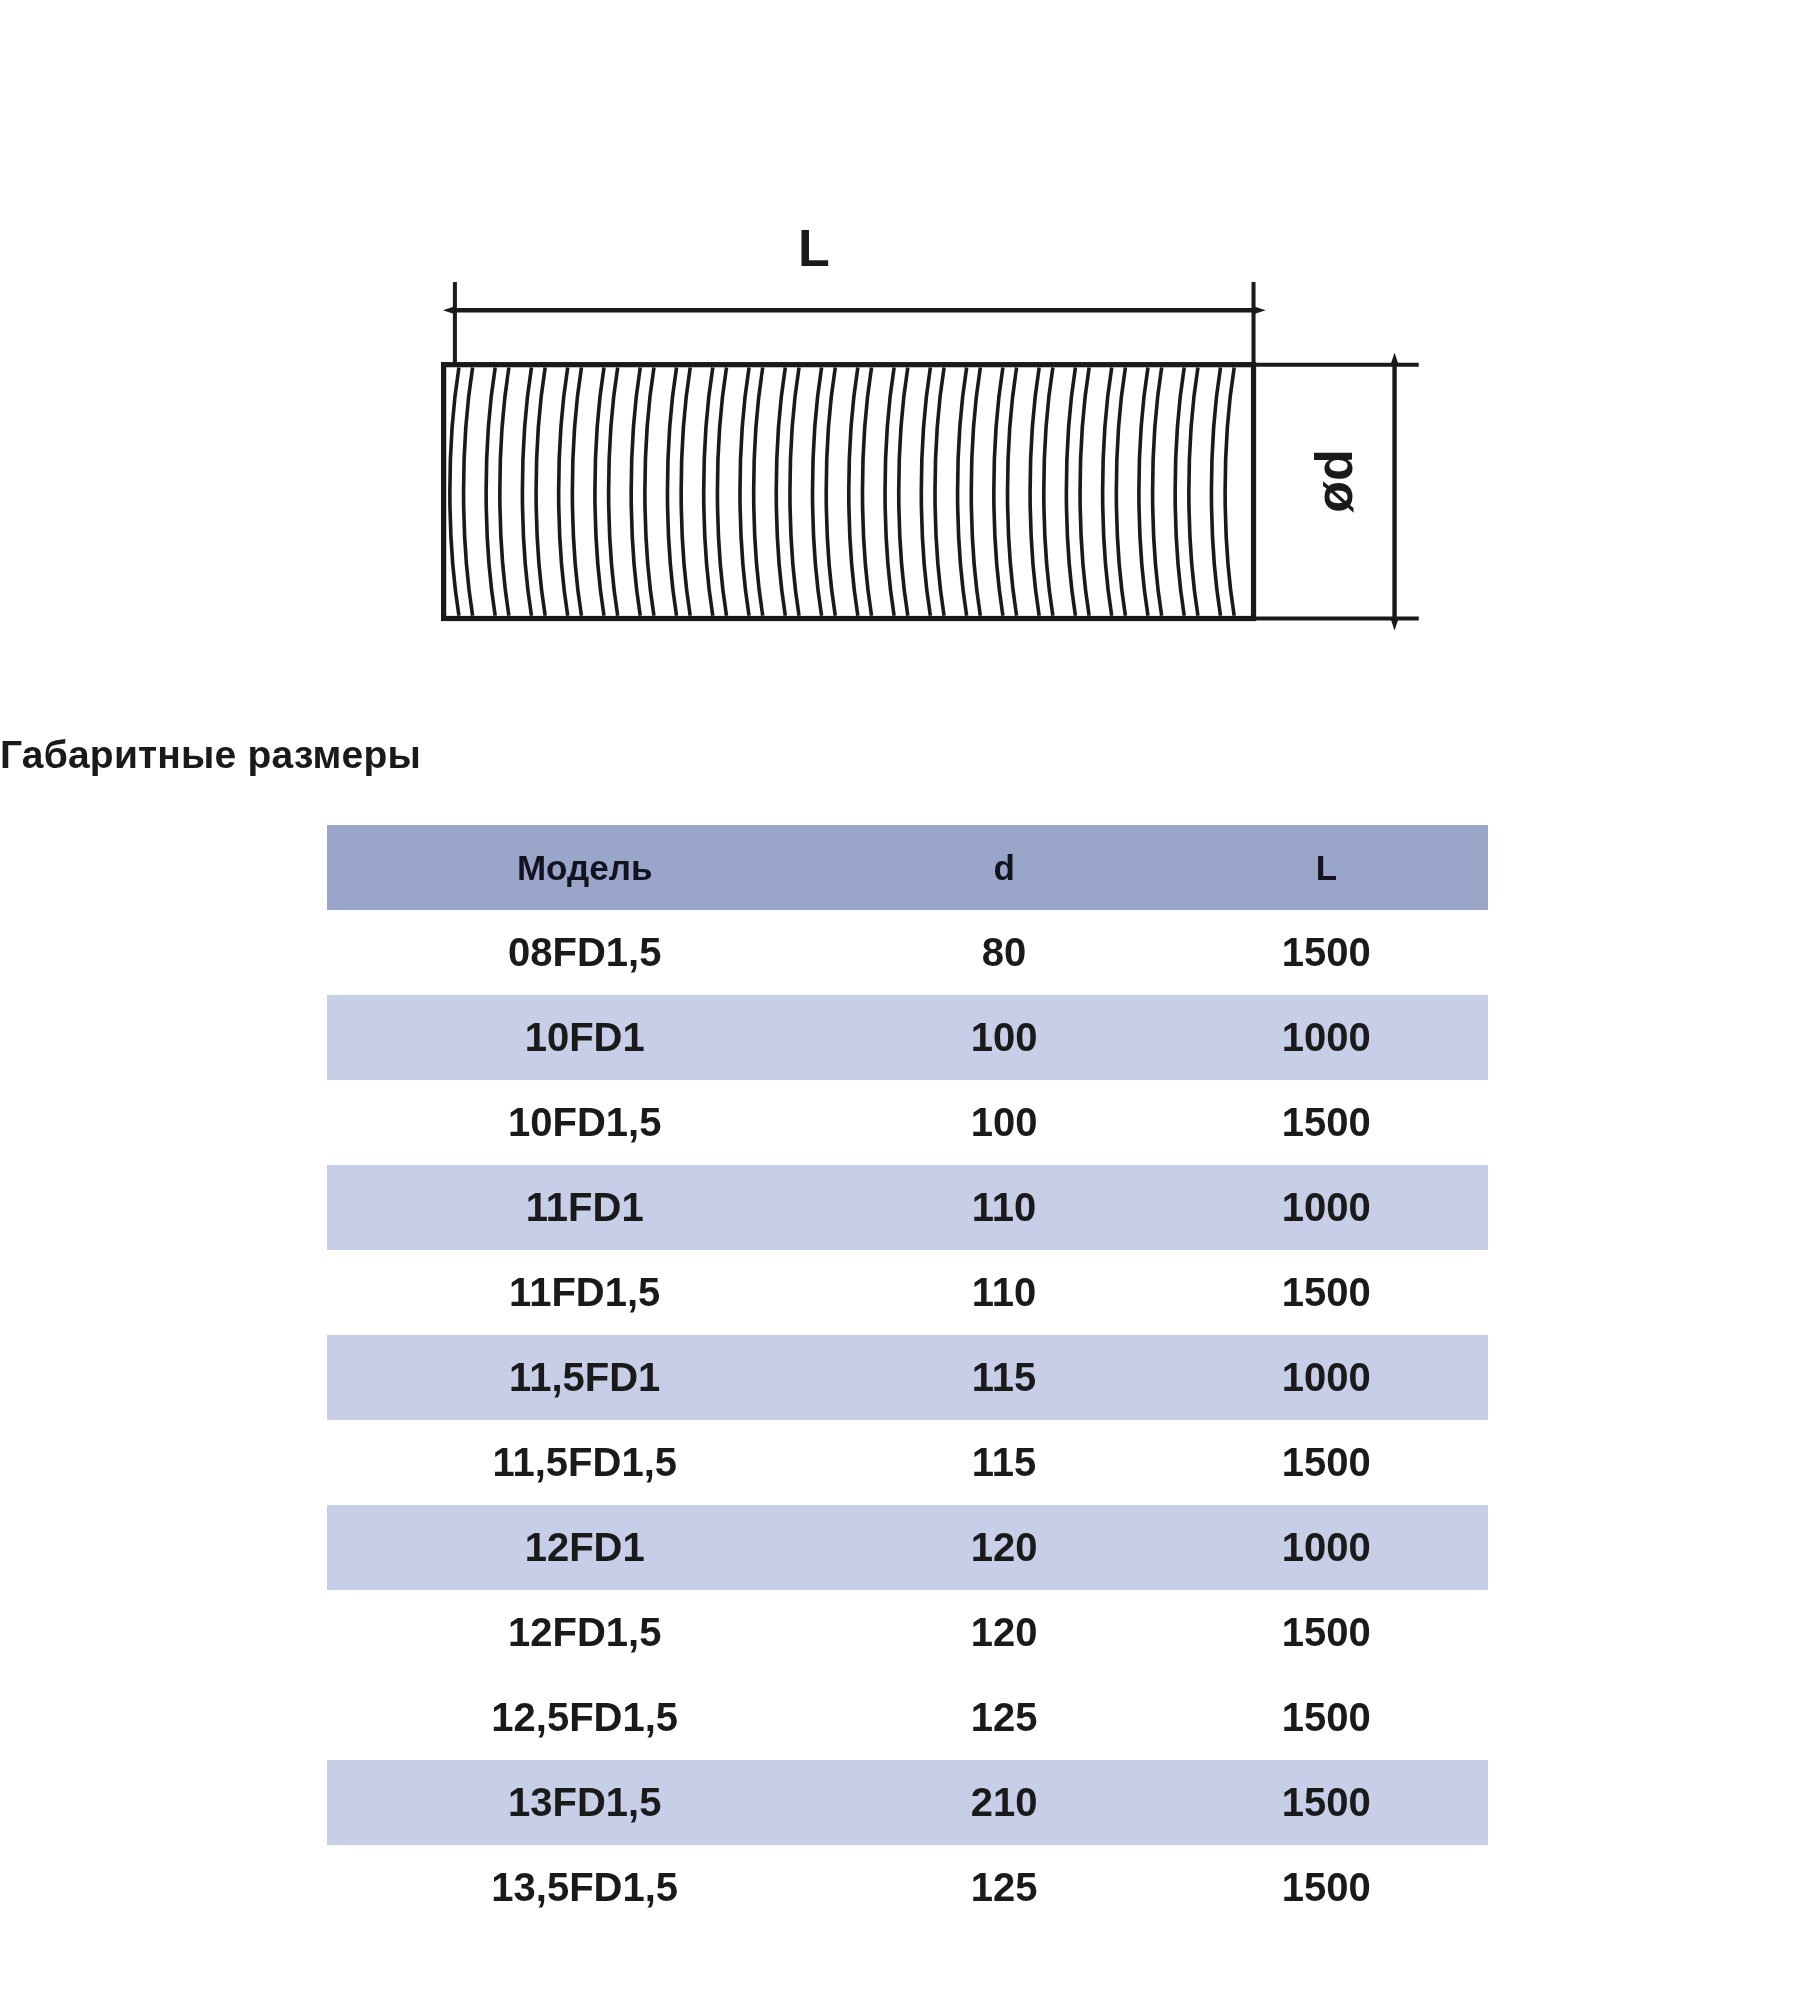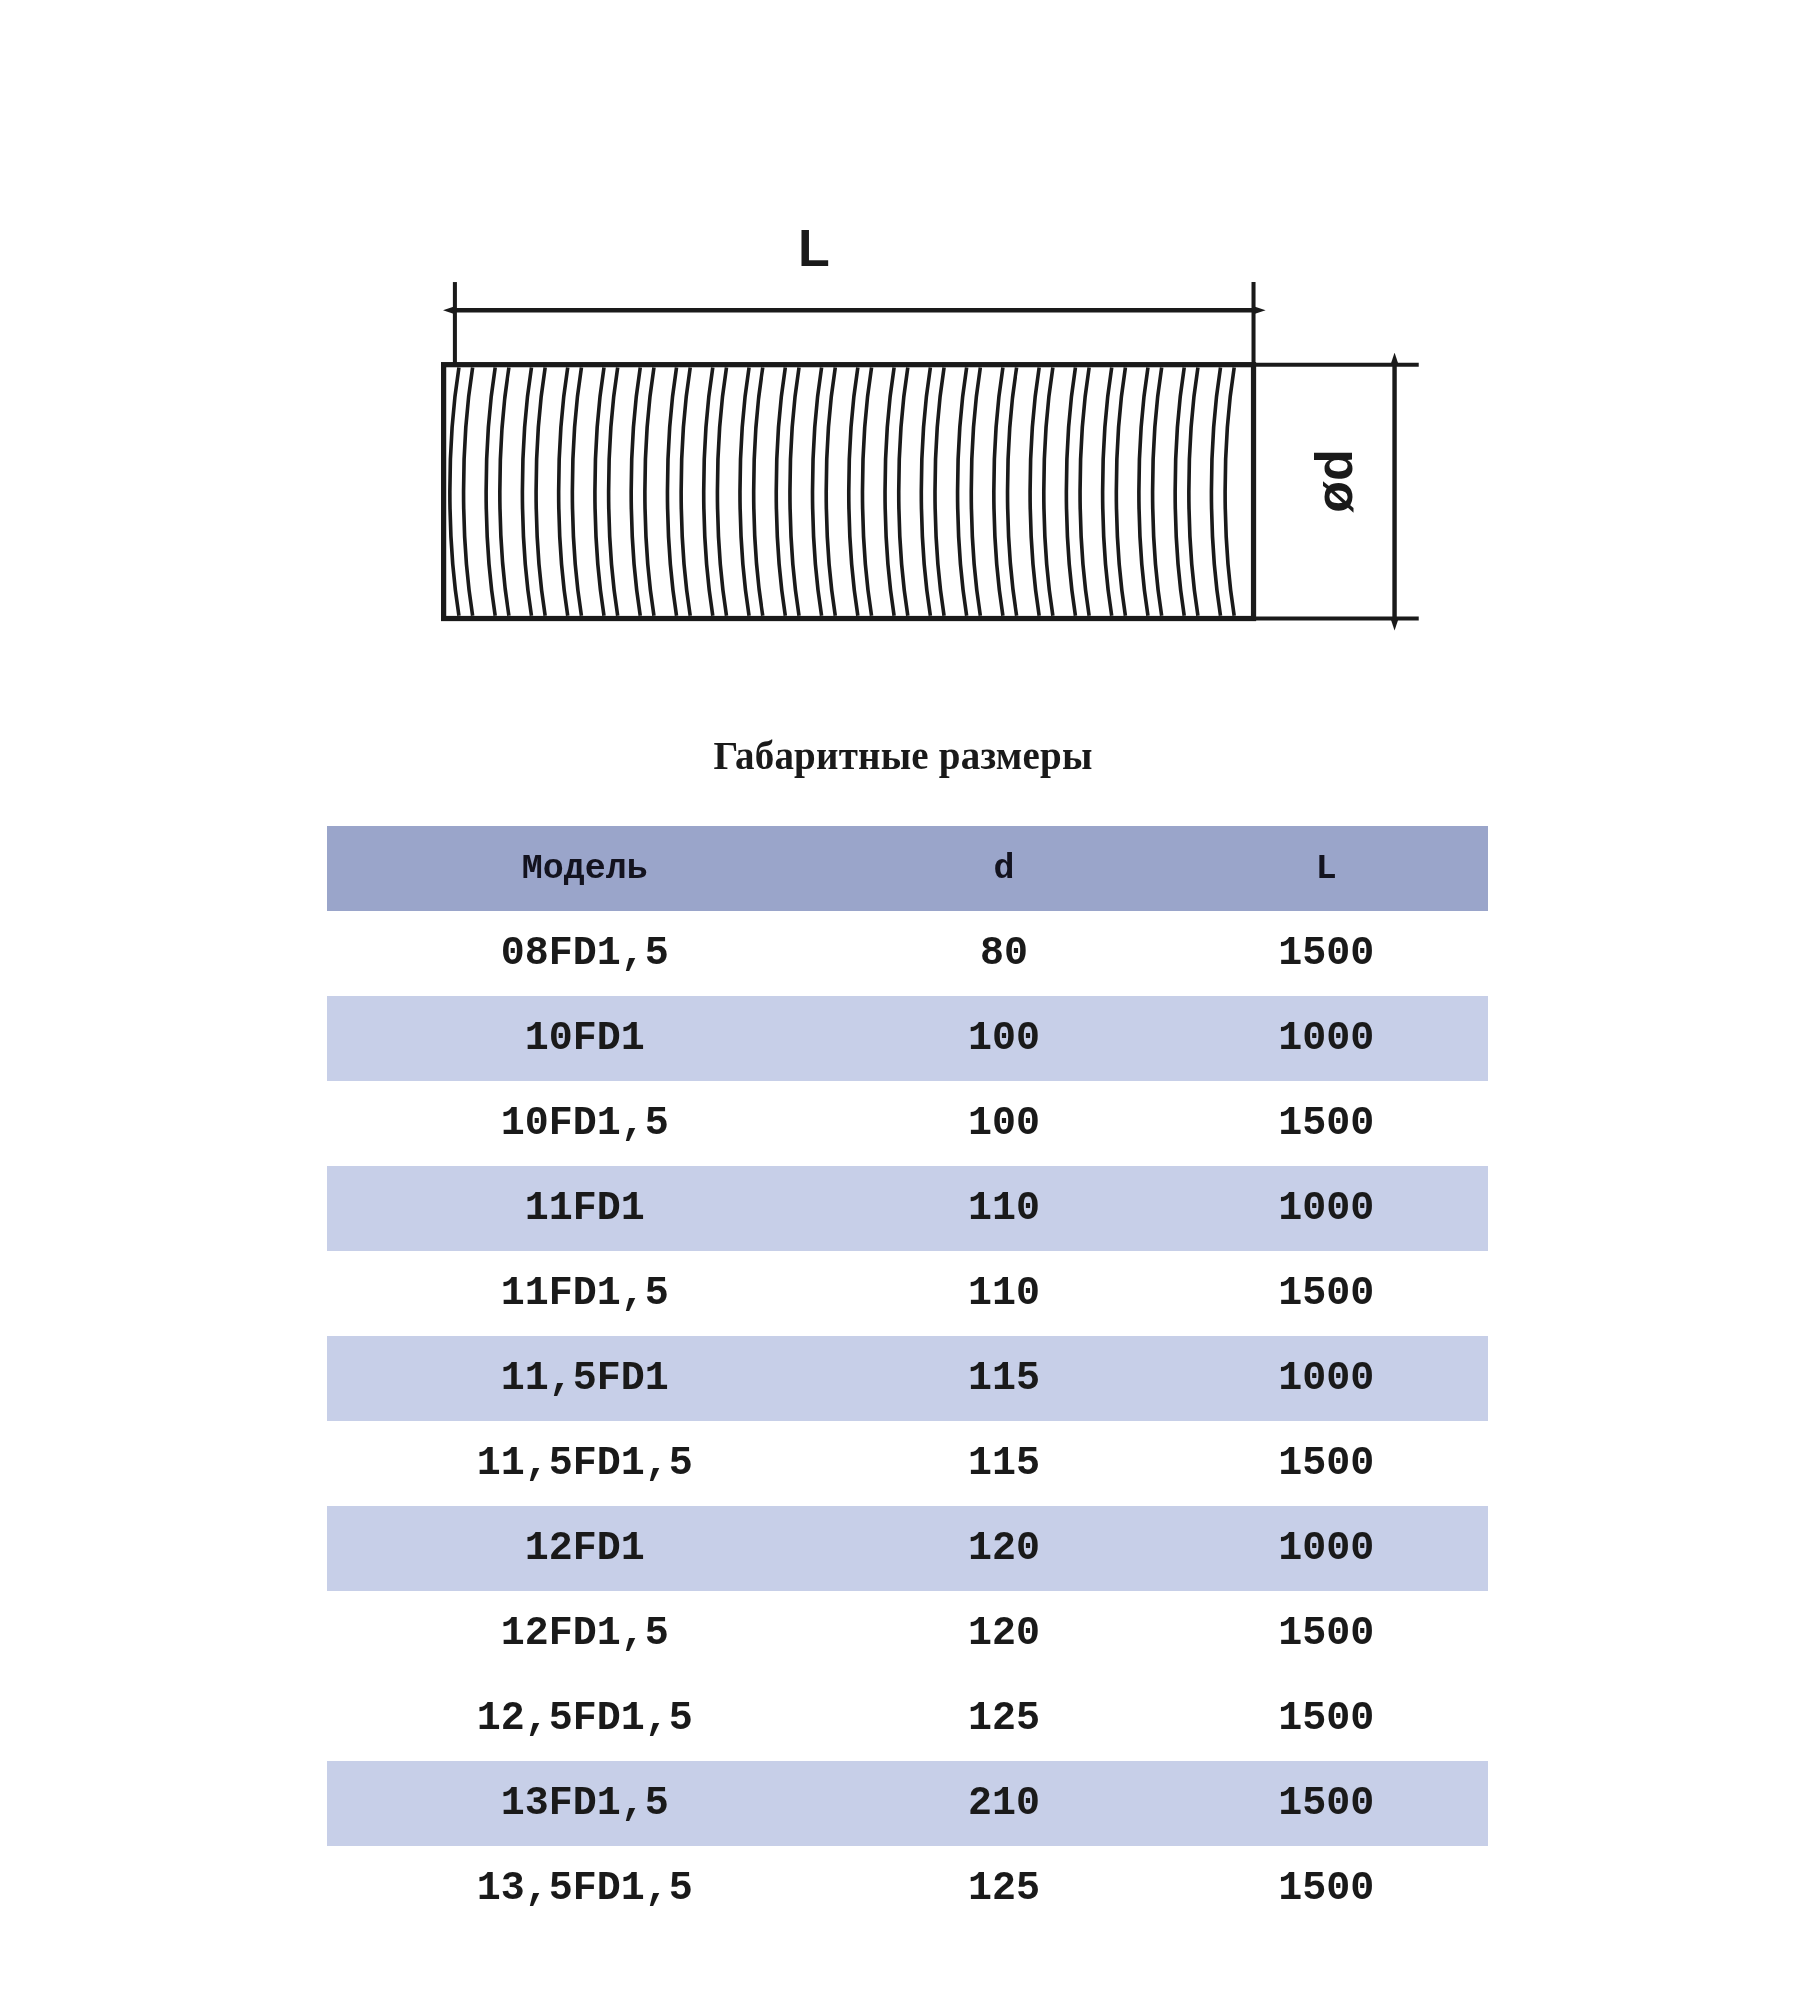--- a/index.html
+++ b/index.html
@@ -27,34 +27,31 @@
   }
 
   
   .table-block {
     position: absolute;
     left: 0;
     top: 733px;
     width: 1814px;
   }
   .table-title {
-    text-align: center;
     font-size: 39px;
     font-weight: bold;
     letter-spacing: 0.2px;
     color: #1a1a1a;
     margin: 0 8px 48px 0;
-    font-family: Liberation Serif, serif;
   }
   table.dims {
     border-collapse: collapse;
     width: 1161px;
     margin: 12px auto;
     table-layout: fixed;
-    font-family: Liberation Mono, monospace;
   }
   table.dims col.c-model { width: 516px; }
   table.dims col.c-d     { width: 322px; }
   table.dims col.c-l     { width: 322px; }
 
   table.dims th,
   table.dims td {
     height: 85px;
     font-size: 40px;
     font-weight: bold;

